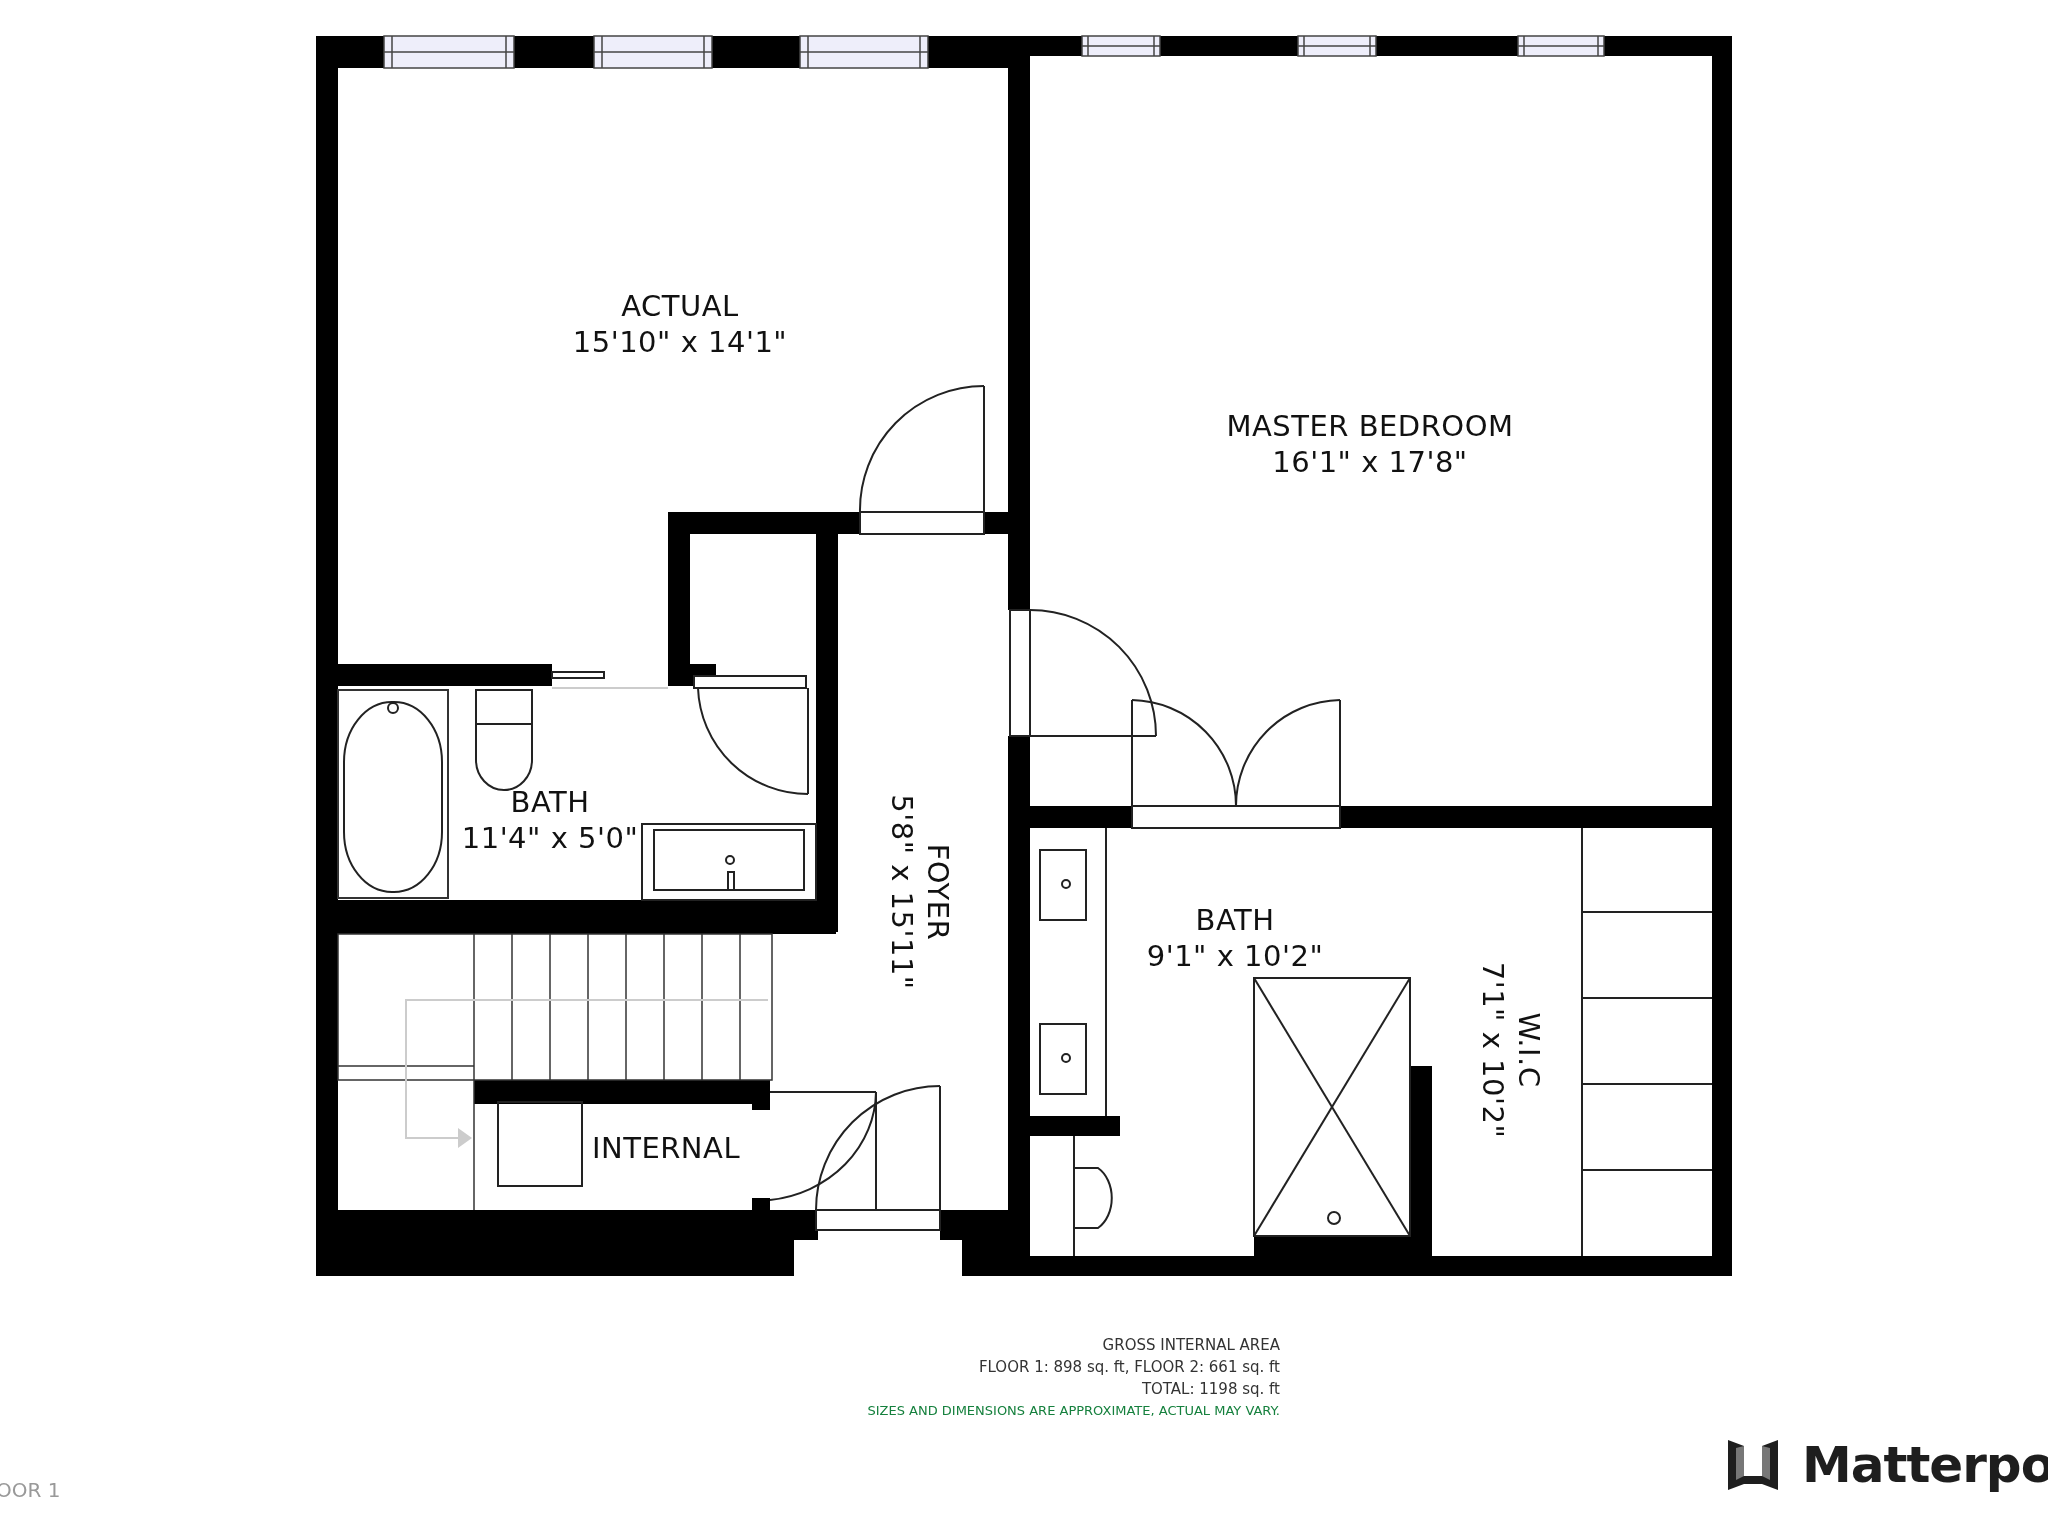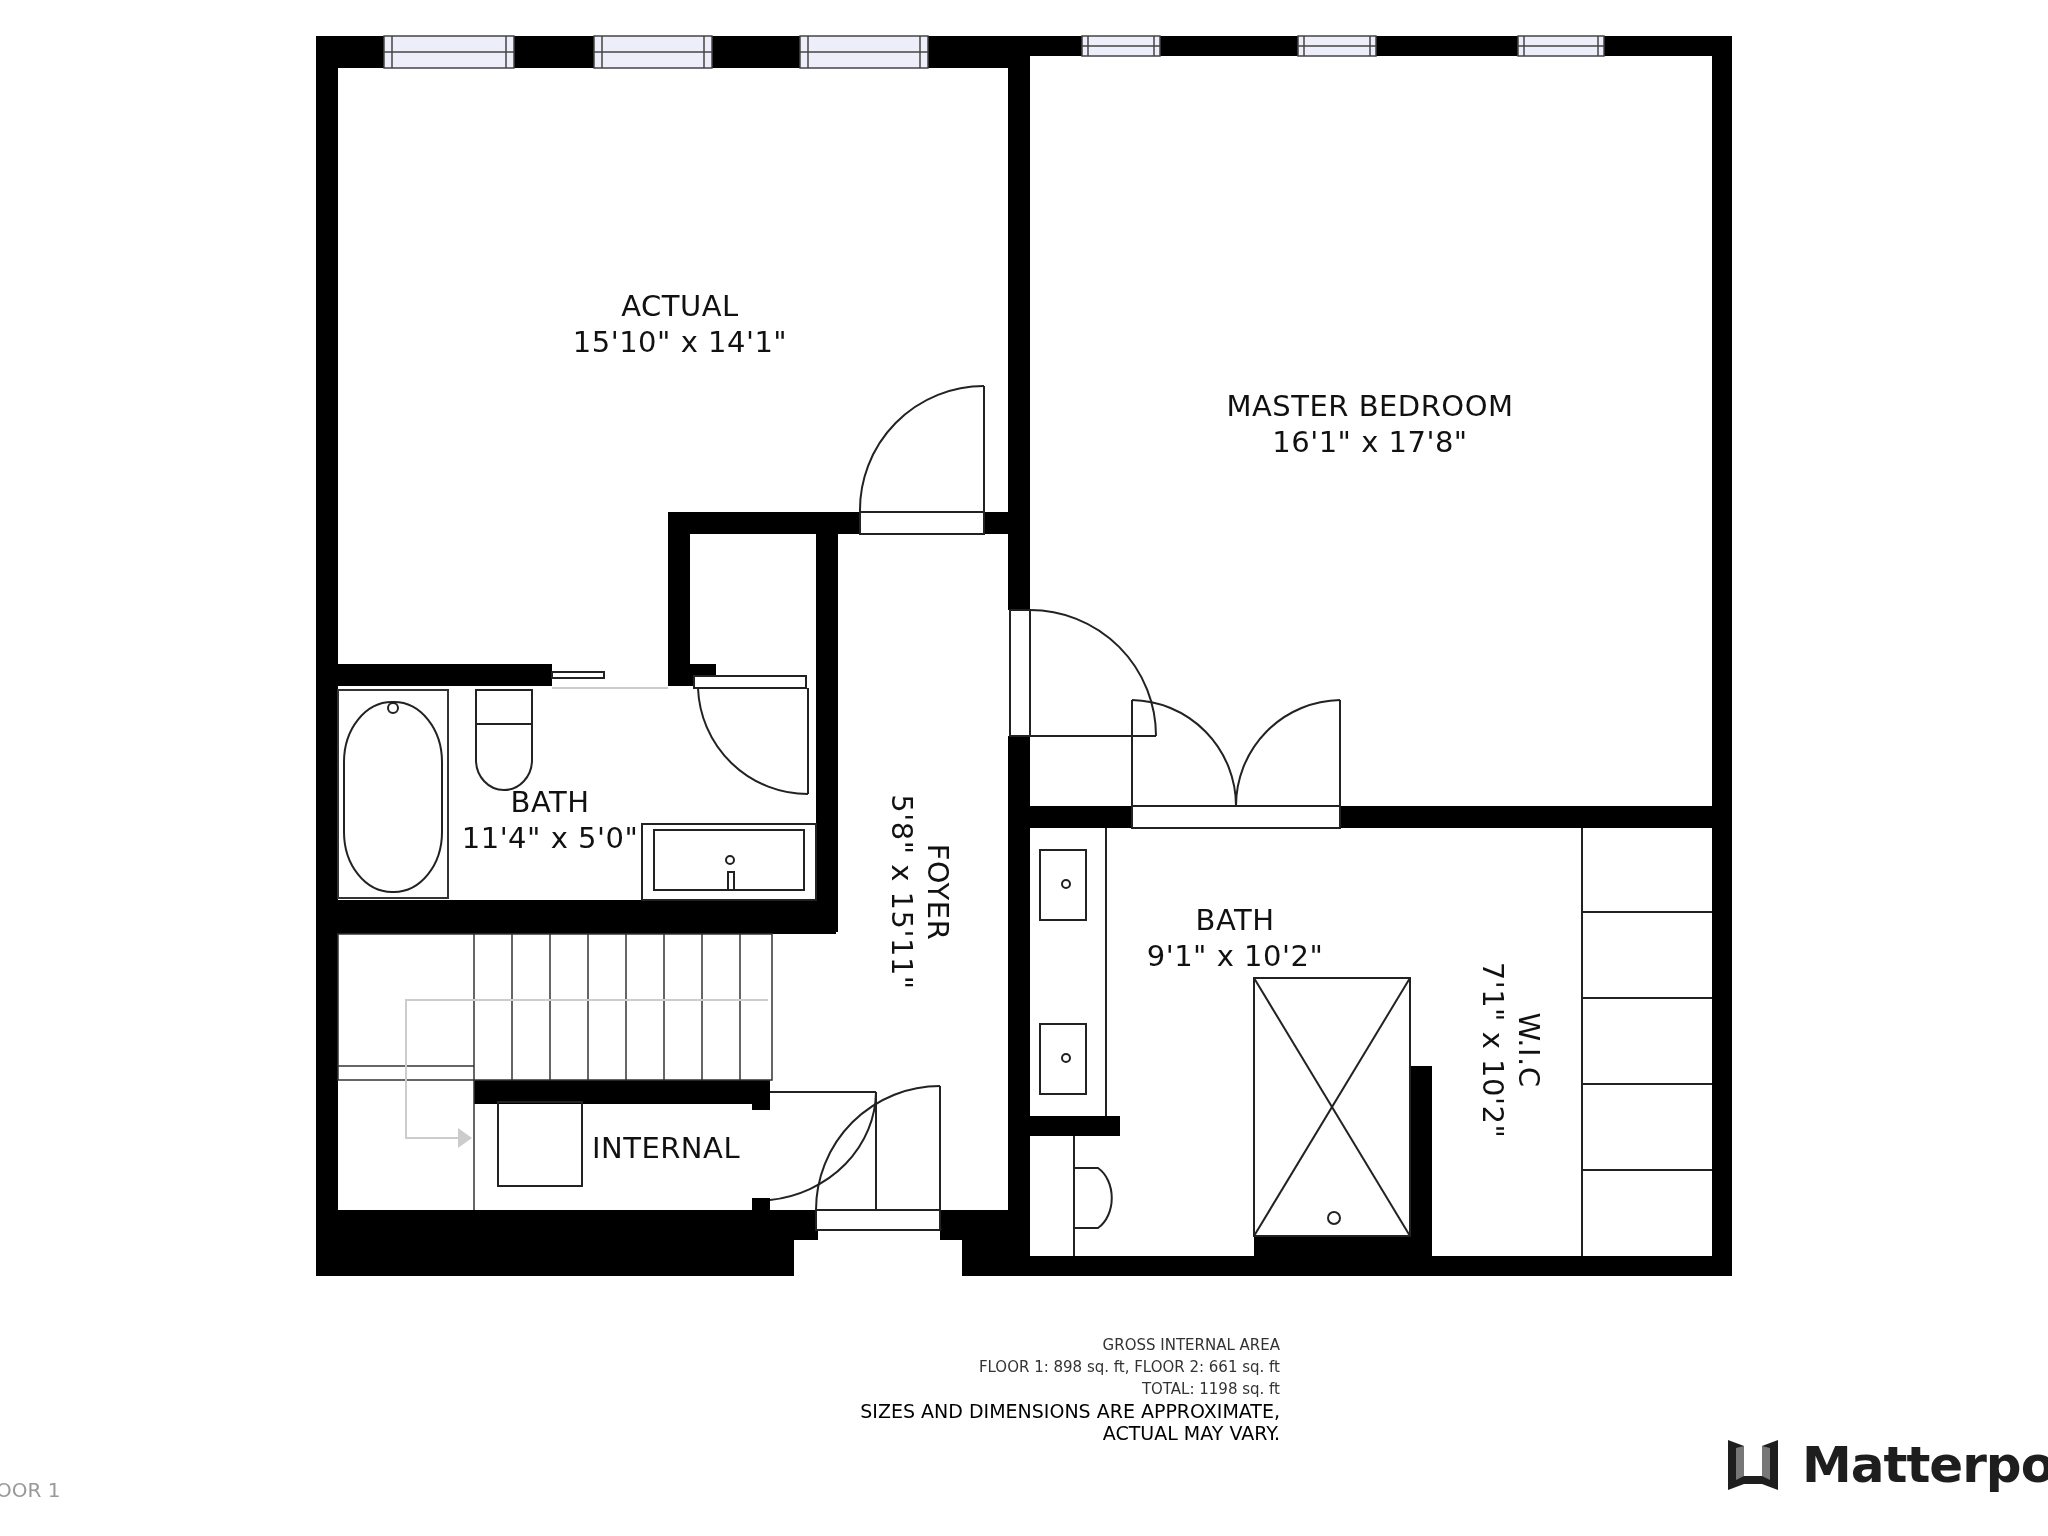--- a/index.html
+++ b/index.html
@@ -1,21 +1,21 @@
 <!DOCTYPE html>
 <html><head>
 <meta charset="utf-8">
 <style>
   html, body { margin: 0; padding: 0; background: #ffffff; }
   body { width: 2048px; height: 1536px; position: relative; overflow: hidden; font-family: "DejaVu Sans", sans-serif; }
   #plan { position: absolute; left: 0; top: 0; }
   .room-label { position: absolute; text-align: center; color: #111; font-size: 29px; line-height: 36px; letter-spacing: 0.5px; white-space: nowrap; }
   .rot { transform-origin: center center; transform: rotate(90deg); }
   .footer { position: absolute; left: 780px; top: 1334px; width: 500px; text-align: right; font-size: 15px; line-height: 22px; color: #333; }
-  .footer .disclaimer { color: #000000; font-size: 19px; }
+  .footer .disclaimer { color: #15803d; font-size: 13px; }
   .floor-tag { position: absolute; left: -4px; top: 1478px; font-size: 20px; color: #999; }
   .brand { position: absolute; left: 1724px; top: 1436px; display: flex; align-items: center; }
   .brand-text { font-family: "DejaVu Sans", sans-serif; font-weight: bold; font-size: 50px; color: #1e1e1e; margin-left: 20px; letter-spacing: -1px; }
 </style>
 </head>
 <body>
 
 <svg id="plan" width="2048" height="1536" viewBox="0 0 2048 1536" xmlns="http://www.w3.org/2000/svg">
   <g fill="#000">
 
@@ -172,21 +172,21 @@
     <line x1="1582" y1="998" x2="1712" y2="998"></line>
     <line x1="1582" y1="1084" x2="1712" y2="1084"></line>
     <line x1="1582" y1="1170" x2="1712" y2="1170"></line>
   </g>
 </svg>
 
 <div class="room-label" style="left:540px;top:288px;width:280px;">
   <div>ACTUAL</div>
   <div>15'10" x 14'1"</div>
 </div>
-<div class="room-label" style="left:1190px;top:388px;width:360px;">
+<div class="room-label" style="left:1190px;top:408px;width:360px;">
   <div>MASTER BEDROOM</div>
   <div>16'1" x 17'8"</div>
 </div>
 <div class="room-label" style="left:440px;top:784px;width:220px;">
   <div>BATH</div>
   <div>11'4" x 5'0"</div>
 </div>
 <div class="room-label rot" style="left:810px;top:856px;width:220px;">
   <div>FOYER</div>
   <div>5'8" x 15'11"</div>

